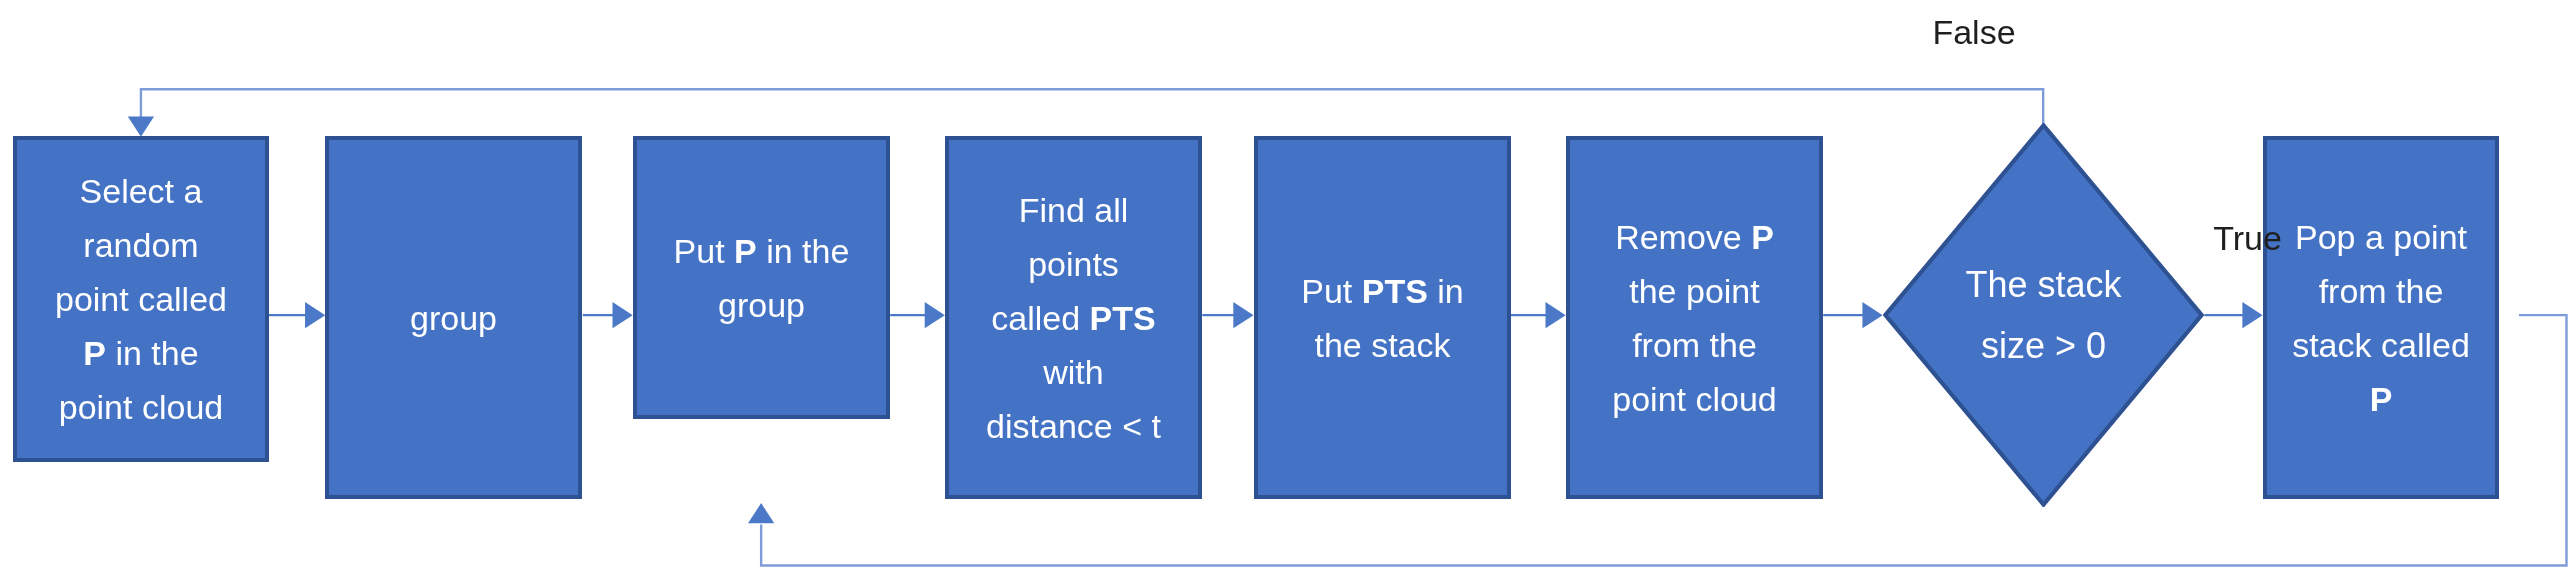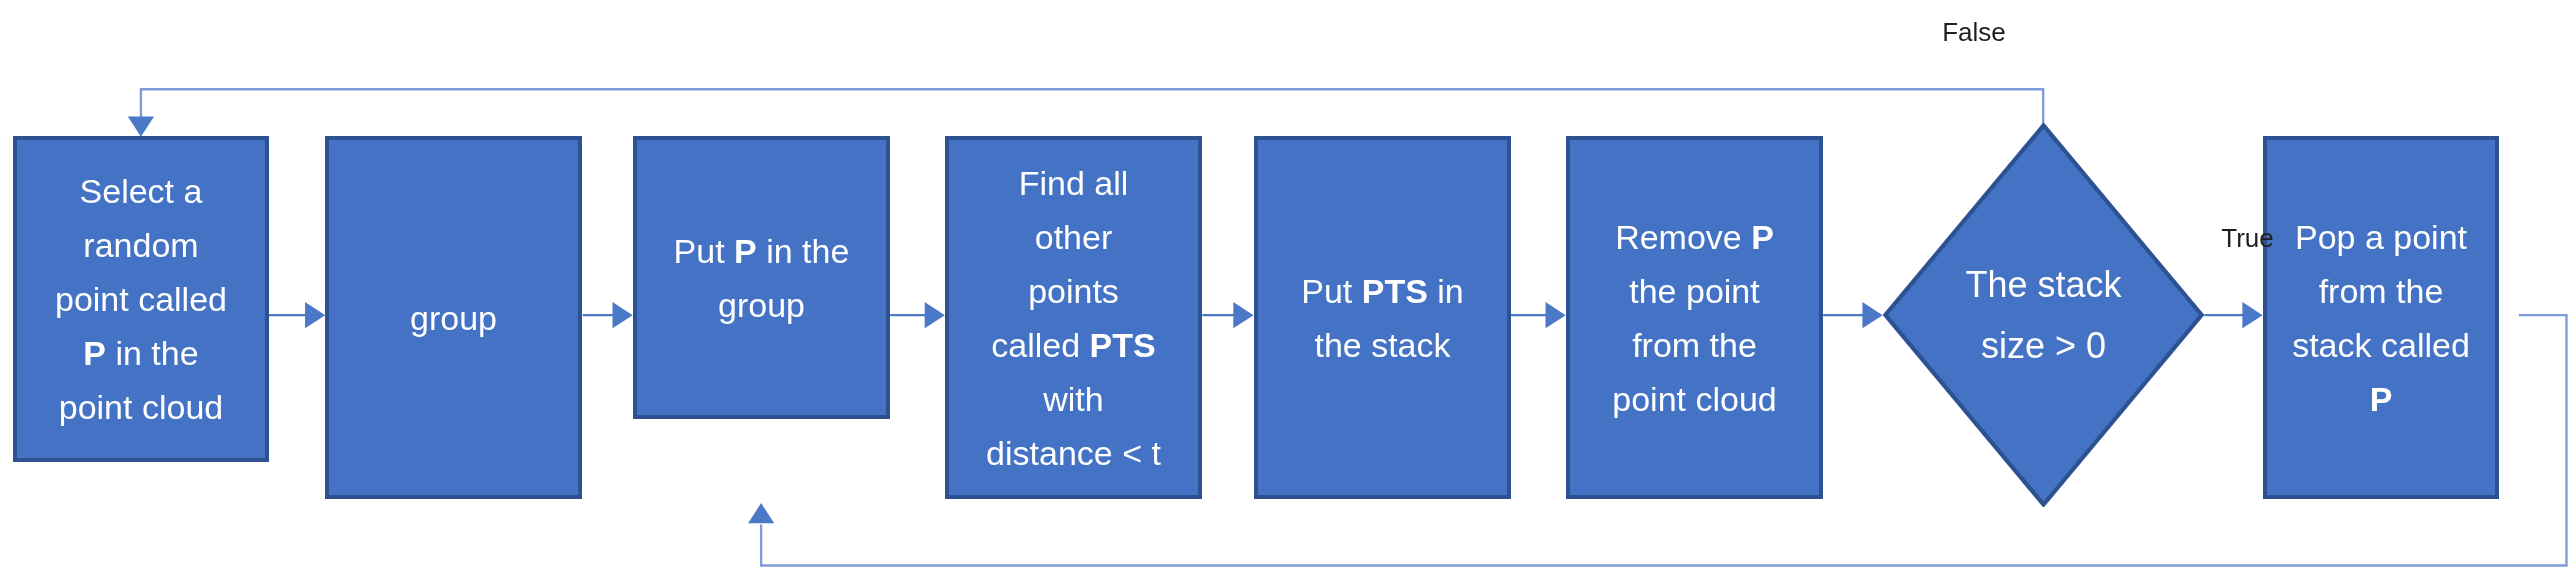--- a/index.html
+++ b/index.html
@@ -42,21 +42,21 @@
   .decision{
     position:absolute;
     display:flex;align-items:center;justify-content:center;
   }
   .decision svg{position:absolute;left:0;top:0;}
   .decision .node-text{position:relative;font-size:36px;line-height:61px;}
   .bseg{font-weight:bold;}
   .edge-label{
     position:absolute;
     color:var(--label-text);
-    font-size:26px;line-height:45px;
+    font-size:34px;line-height:45px;
     text-align:center;
   }
 </style>
 </head>
 <body>
 
 <div class="stage">
 
   <svg class="connector-layer" viewBox="0 0 4332 972" xmlns="http://www.w3.org/2000/svg">
 
@@ -107,21 +107,20 @@
   <div class="node" style="left:633px;top:136px;width:257px;height:283px;">
     <div class="node-text">
         <div class="tl"><span>Put </span><span class="bseg">P</span><span> in the</span></div>
         <div class="tl"><span>group</span></div>
       </div>
   </div>
 
   <div class="node" style="left:945px;top:136px;width:257px;height:363px;">
     <div class="node-text">
         <div class="tl"><span>Find all</span></div>
-        <div class="tl"><span>other</span></div>
         <div class="tl"><span>points</span></div>
         <div class="tl"><span>called </span><span class="bseg">PTS</span></div>
         <div class="tl"><span>with</span></div>
         <div class="tl"><span>distance &lt; t</span></div>
       </div>
   </div>
 
   <div class="node" style="left:1254px;top:136px;width:257px;height:363px;">
     <div class="node-text">
         <div class="tl"><span>Put </span><span class="bseg">PTS</span><span> in</span></div>

